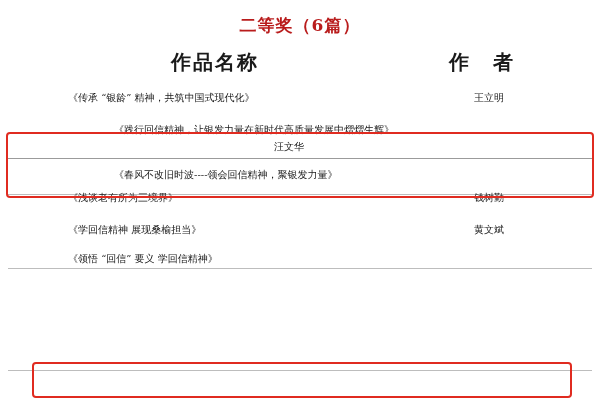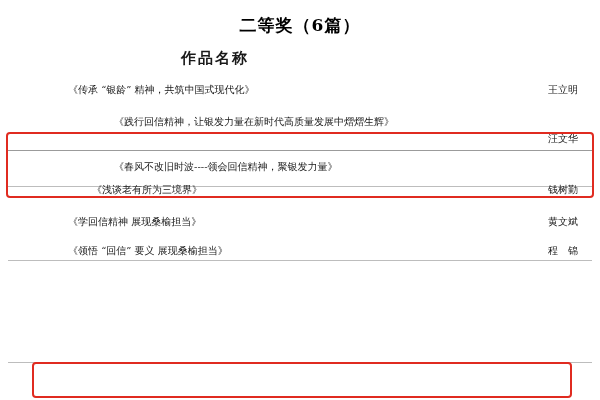--- a/index.html
+++ b/index.html
@@ -23,28 +23,28 @@
     box-sizing: border-box;
   }
 
   .title {
     text-align: center;
     font-size: 17px;
     font-weight: bold;
     letter-spacing: 1px;
     margin-top: 14px;
     margin-bottom: 6px;
-    color: #000000;
+    color: #b91c1c;
   }
 
   .head-row {
     display: flex;
     align-items: flex-end;
     font-weight: bold;
-    font-size: 15px;
+    font-size: 20px;
     letter-spacing: 2px;
     padding: 6px 2px 4px 0;
   }
   .head-name {
     width: 380px;
     text-align: center;
     padding-left: 50px;
     box-sizing: border-box;
   }
   .head-author {
@@ -61,31 +61,31 @@
     position: relative;
   }
   .entry .name {
     width: 400px;
     box-sizing: border-box;
     padding-left: 68px;
     padding-right: 4px;
   }
   .entry .author {
     flex: 1;
-    text-align: right;
+    text-align: center;
     padding-right: 22px;
     white-space: nowrap;
   }
 
   
   .e1 { padding-top: 10px; padding-bottom: 8px; }
   .e2 { padding-top: 8px;  padding-bottom: 4px; }
   .e2 .name { padding-right: 0; }
   .e3 { padding-top: 8px;  padding-bottom: 4px; }
-  .e4 { padding-top: 4px;  padding-bottom: 6px; margin-left: 24px; }
+  .e4 { padding-top: 4px;  padding-bottom: 6px; }
   .e5 { padding-top: 10px; padding-bottom: 8px; }
   .e6 { padding-top: 6px;  padding-bottom: 6px; }
 
   
   .entry.stacked {
     display: block;
     position: relative;
   }
   .entry.stacked .name {
     width: auto;
@@ -131,20 +131,21 @@
 </style>
 </head>
 <body>
 
 <div class="page">
 
   <div class="title">二等奖（6篇）</div>
 
   <div class="head-row">
     <div class="head-name">作品名称</div>
+    <div class="head-author">作　者</div>
   </div>
 
   <div class="rows">
 
     <div class="sep-head"></div>
 
     <div class="entry e1">
       <div class="name">《传承 “银龄” 精神，共筑中国式现代化》</div>
       <div class="author">王立明</div>
     </div>
@@ -168,22 +169,21 @@
     </div>
 
     <div class="sep-3"></div>
 
     <div class="entry e5">
       <div class="name">《学回信精神 展现桑榆担当》</div>
       <div class="author">黄文斌</div>
     </div>
 
     <div class="entry e6">
-      <div class="name">《领悟 “回信” 要义 展现桑榆担当》</div>
-      <div class="author">程　锦</div>
+      <div class="name">《领悟 “回信” 要义 学回信精神》</div>
     </div>
 
   </div>
 
   <div class="redbox" id="redbox-1"></div>
   <div class="redbox" id="redbox-2"></div>
 
 </div>
 
 </body></html>

